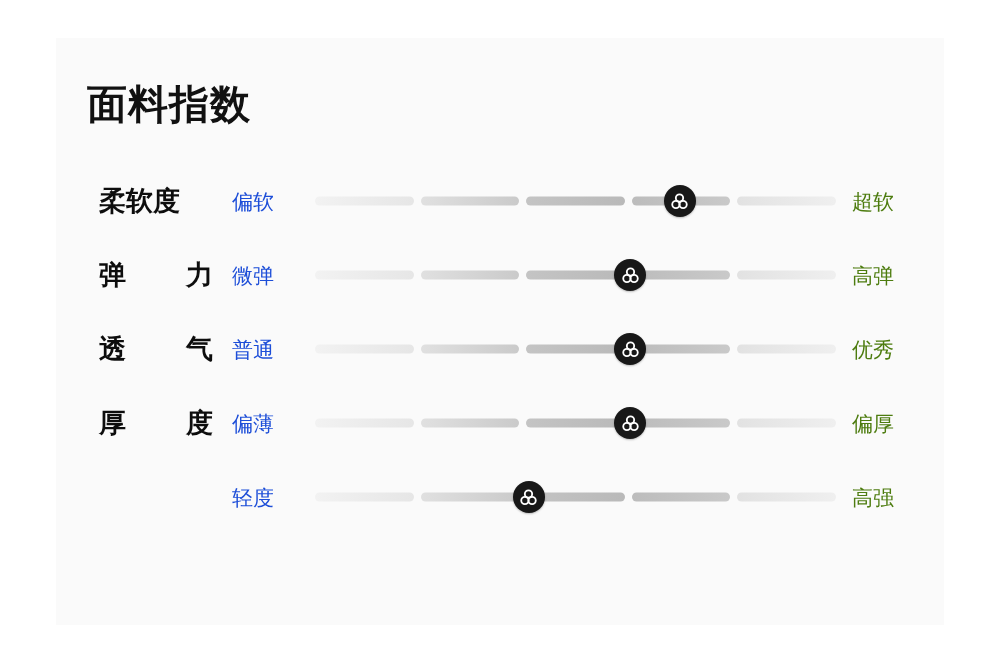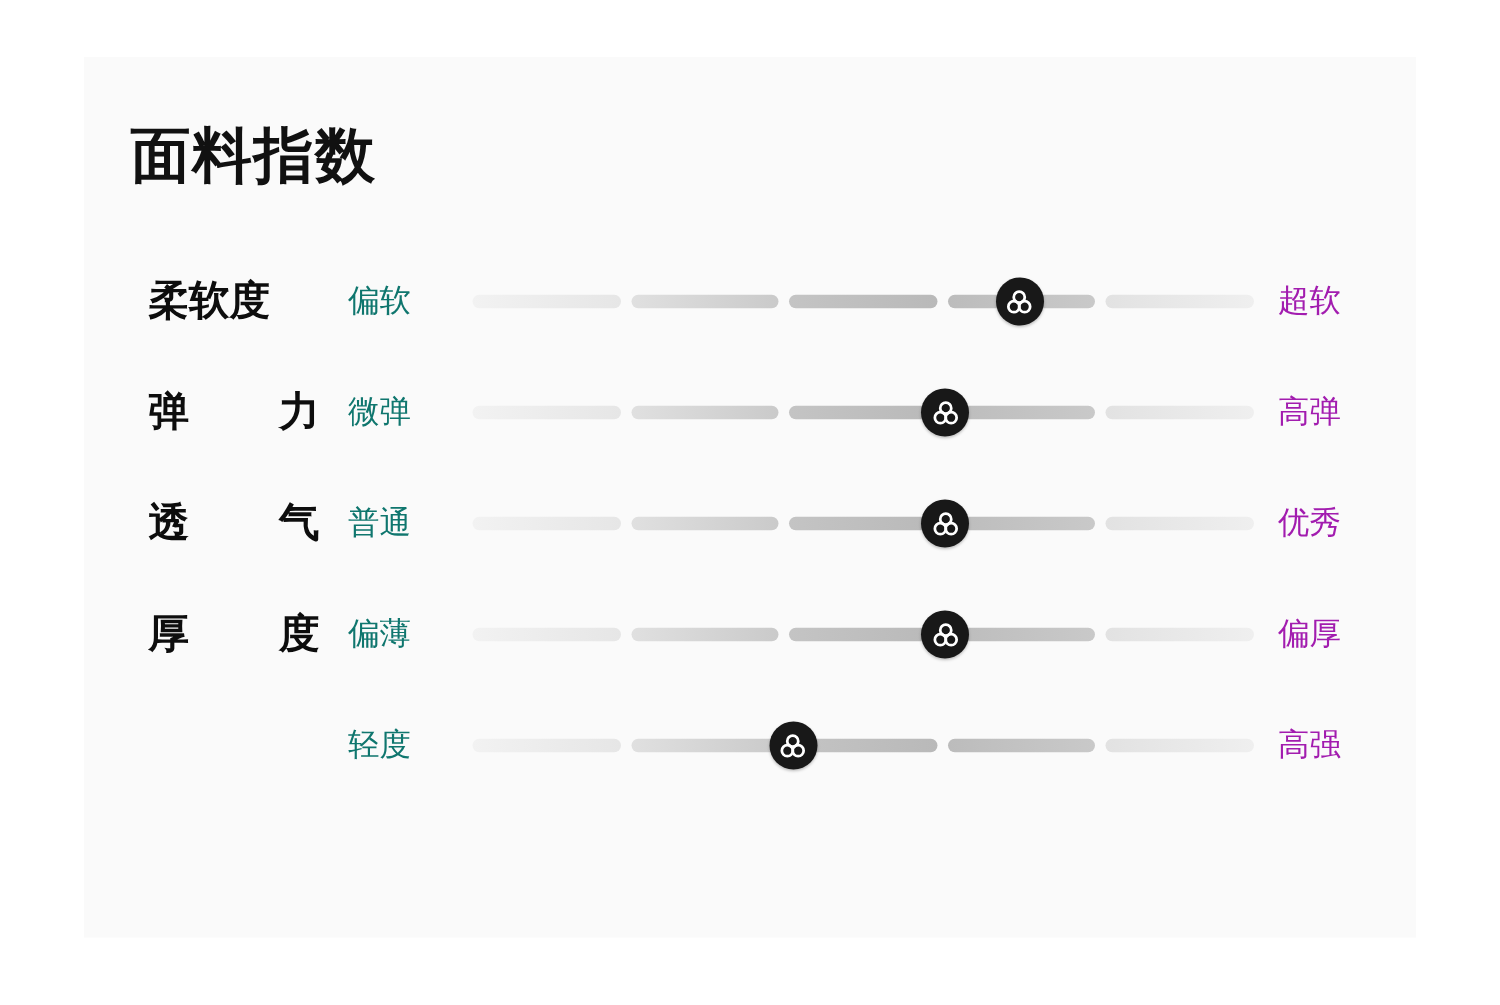--- a/index.html
+++ b/index.html
@@ -79,35 +79,35 @@
   }
 
   
   .cap-low {
     position: absolute;
     left: 176px;
     top: 50%;
     transform: translateY(-50%);
     width: 70px;
     font-size: 21px;
-    color: #0f766e;
+    color: #1d4ed8;
     line-height: 1;
     white-space: nowrap;
     text-align: left;
   }
 
   
   .cap-high {
     position: absolute;
     left: 796px;
     top: 50%;
     transform: translateY(-50%);
     width: 80px;
     font-size: 21px;
-    color: #a21caf;
+    color: #4d7c0f;
     line-height: 1;
     white-space: nowrap;
     text-align: left;
   }
 
   
   .slider {
     position: absolute;
     left: 259px;
     top: 50%;

